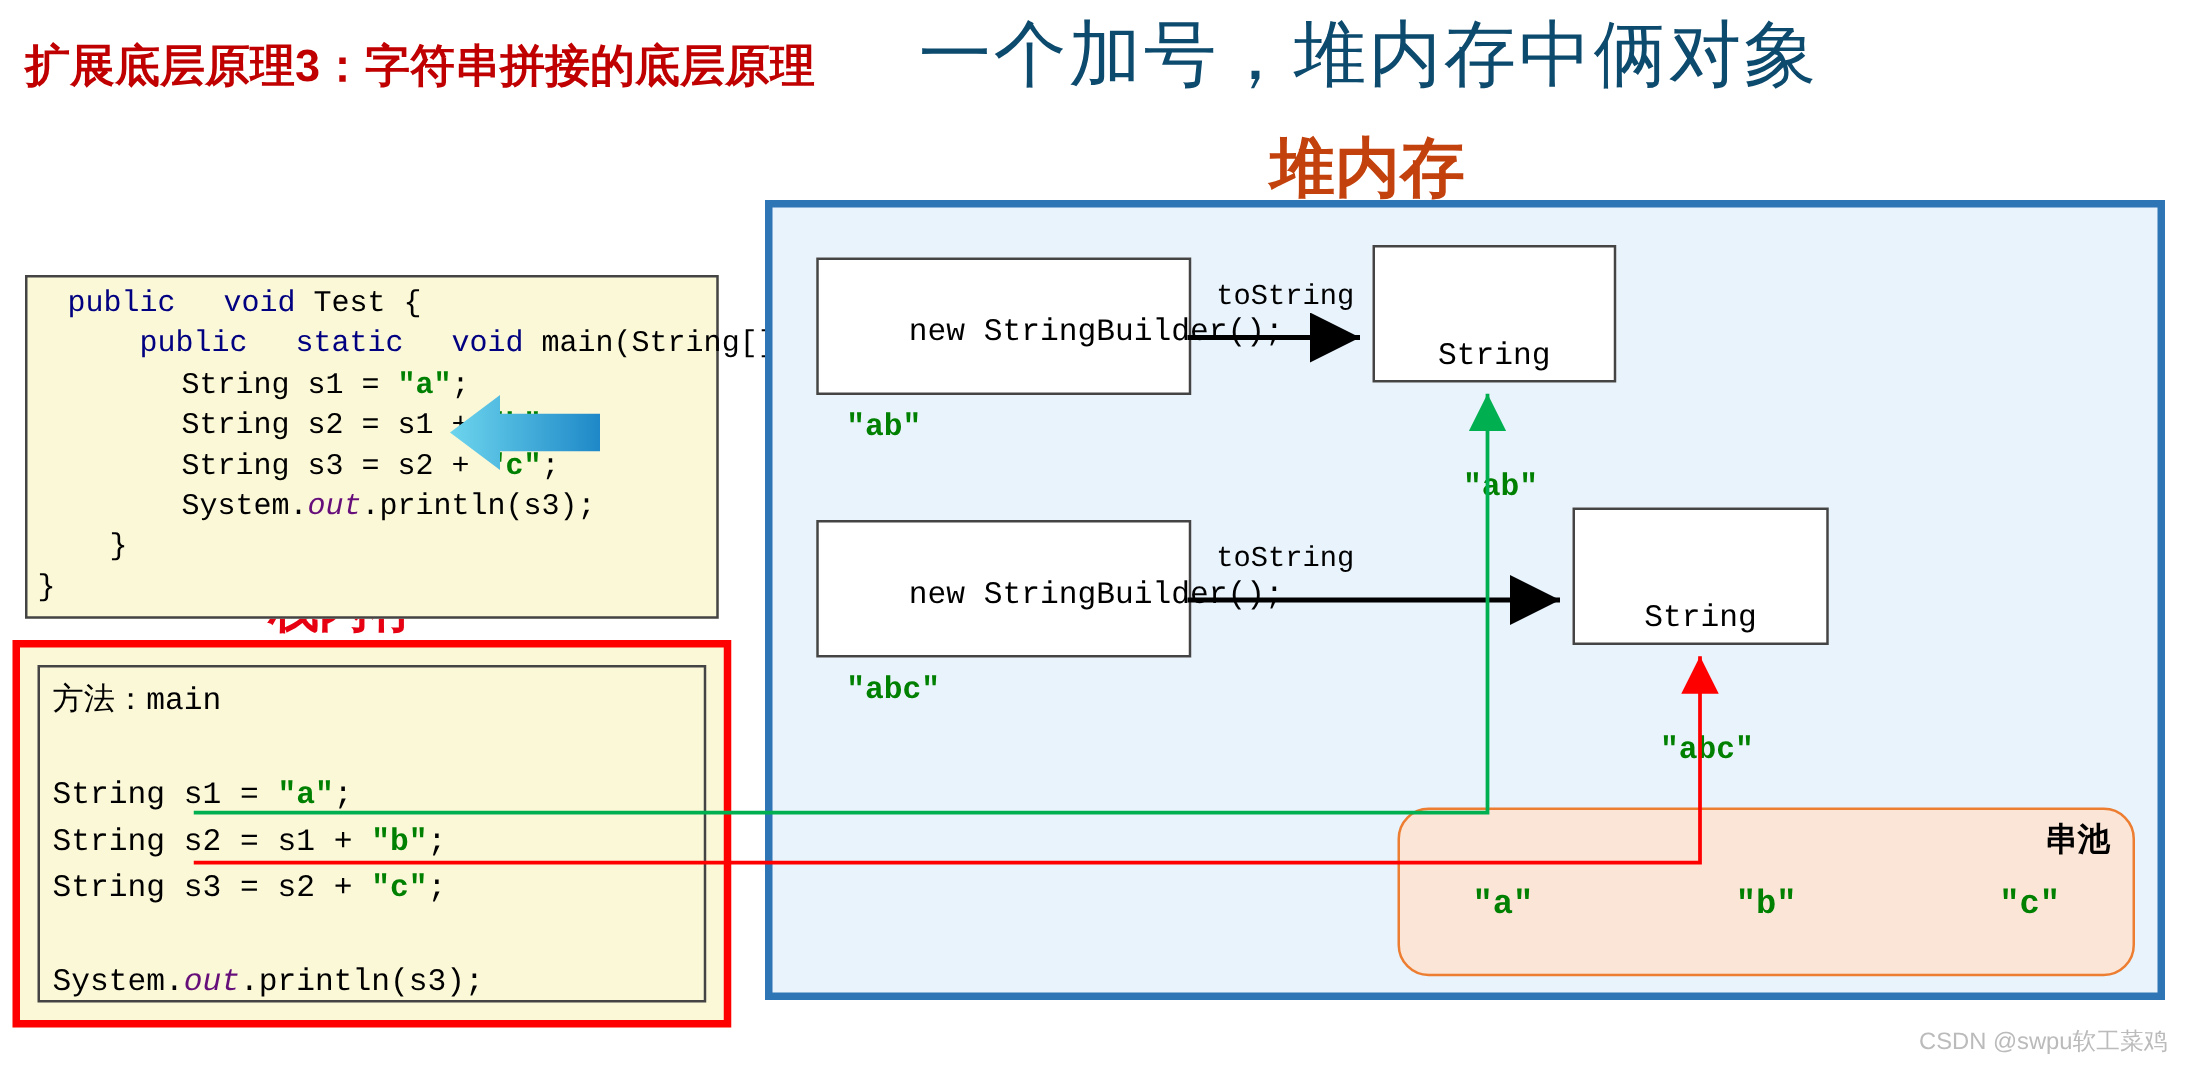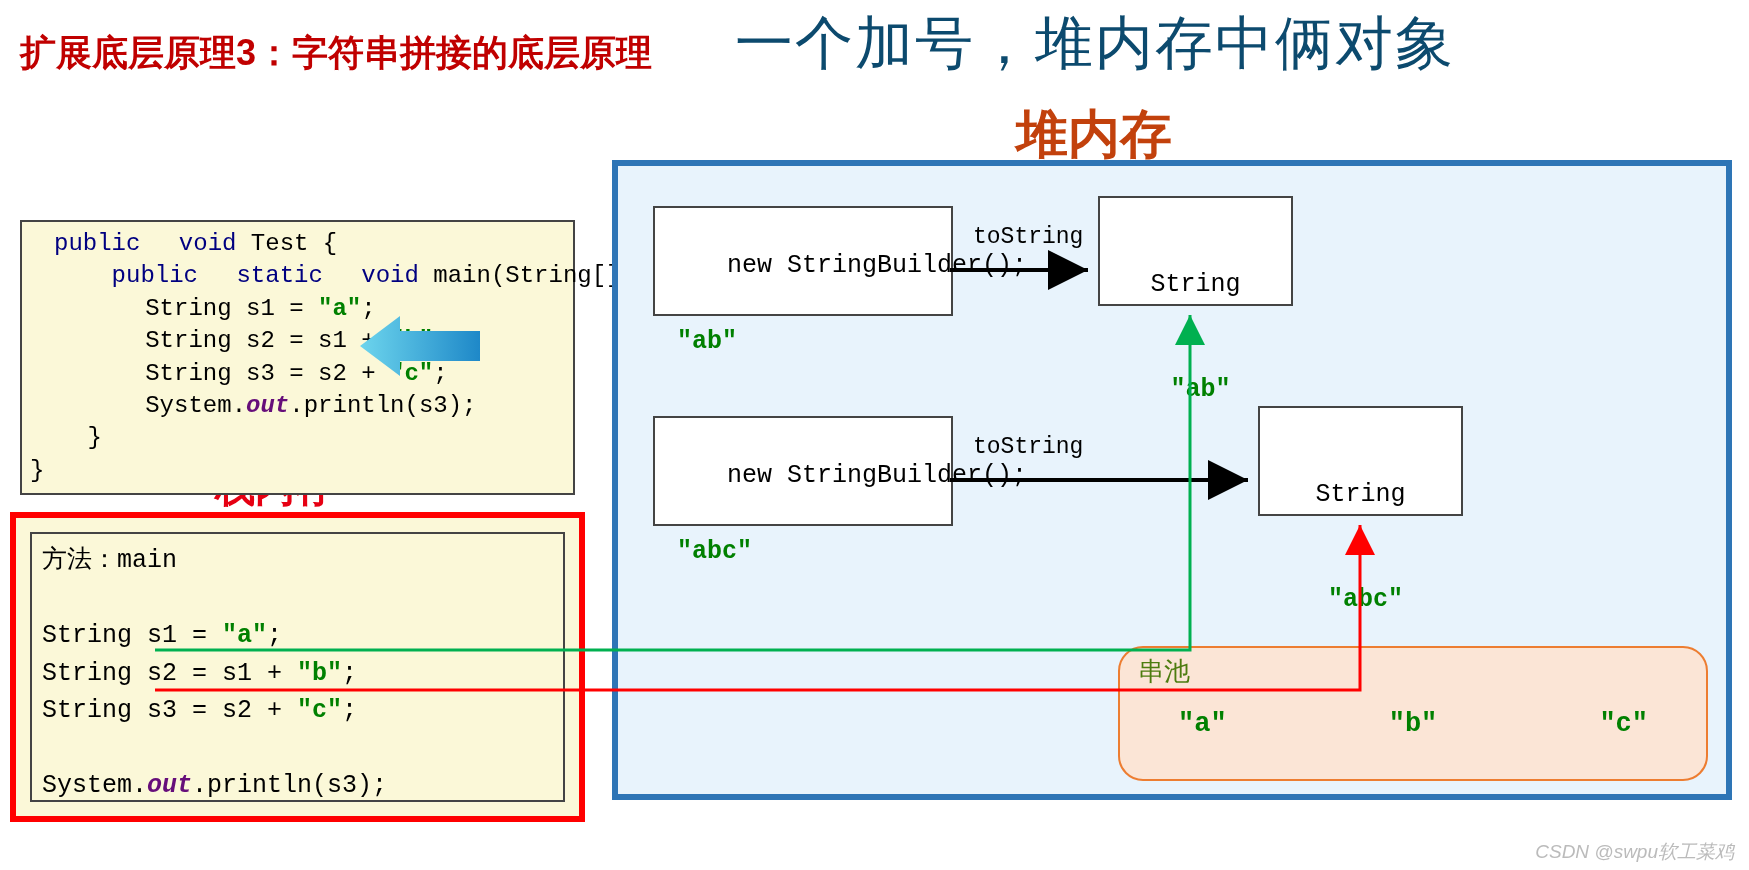--- a/index.html
+++ b/index.html
@@ -54,21 +54,21 @@
     width: 555px;
     border: 2px solid #444;
     background: #fbf8d8;
     padding: 6px 8px;
     font-size: 24px;
     line-height: 1.35;
     white-space: pre;
   }
   .kw { color: #000080; font-weight: normal; margin-left: 24px; }
   .str { color: #008000; font-weight: bold; }
-  .out { color: #660e7a; font-style: italic; font-weight: bold; }
+  .out { color: #660e7a; font-style: italic; }
 
   
   .bluearrow {
     position: absolute;
     left: 360px; top: 316px;
     width: 120px; height: 60px;
   }
 
   
   .stackbox {
@@ -123,30 +123,29 @@
   
   .pool {
     position: absolute;
     left: 500px; top: 480px;
     width: 590px; height: 135px;
     border: 2px solid #ed7d31;
     border-radius: 25px;
     background: #fbe5d6;
     padding: 6px 18px;
   }
-  .pool .label { color: #4d7c0f; font-size: 26px; font-weight: normal; }
+  .pool .label { color: #000000; font-size: 26px; font-weight: bold; text-align: right; }
   .pool .row { display:flex; justify-content: space-between; padding: 20px 40px 0 40px;}
   .pool .row span { color:#008000; font-weight:bold; font-size:27px; }
 
   .watermark {
     position: absolute;
-    right: 15px; bottom: 5px;
+    right: 15px; bottom: 24px;
     color: #bbb;
     font-size: 19px;
-    font-style: italic;
   }
 
   svg.arrows { position:absolute; left:0; top:0; pointer-events:none; }
 </style>
 </head>
 <body>
 
 <div class="subtitle">扩展底层原理3：字符串拼接的底层原理</div>
 <div class="headline">一个加号，堆内存中俩对象</div>
 <div class="heaplabel">堆内存</div>

